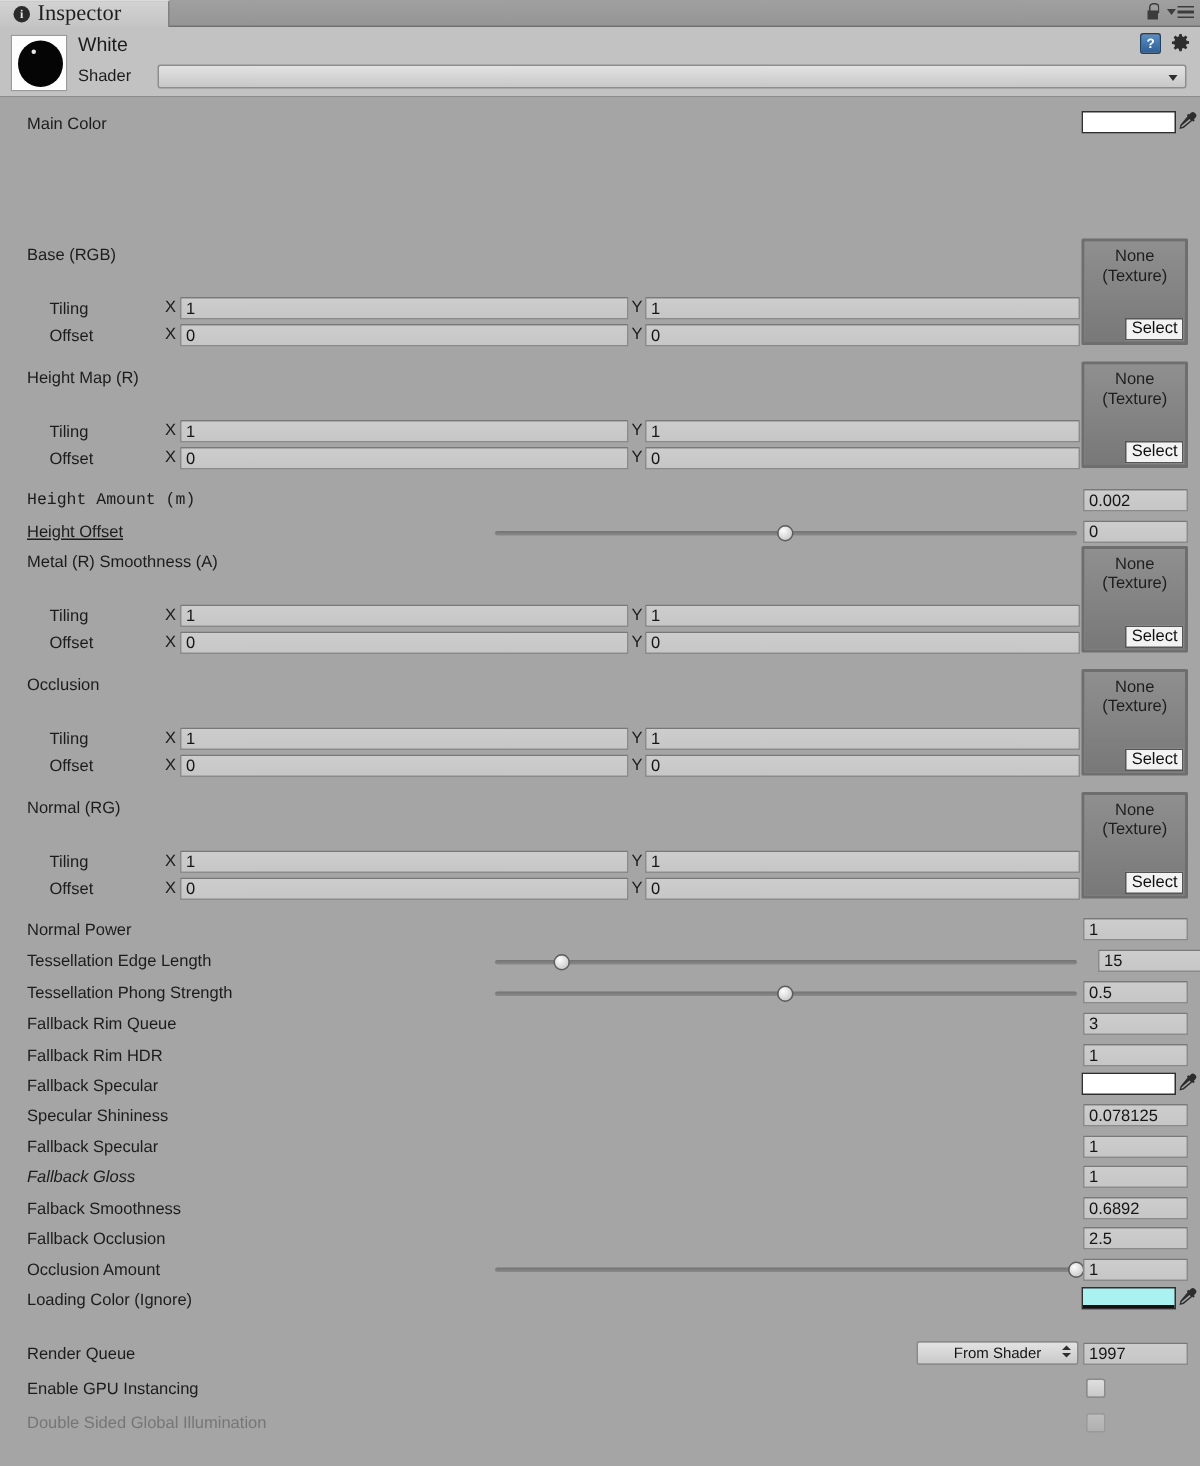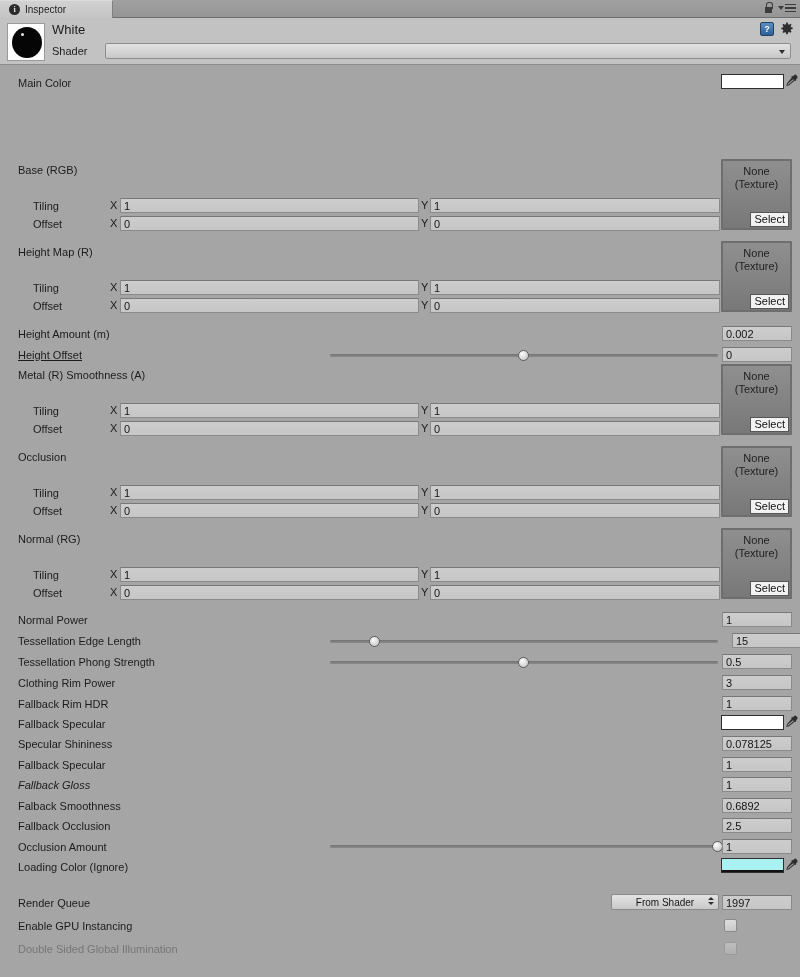--- a/index.html
+++ b/index.html
@@ -22,21 +22,21 @@
   }
   .tab {
     position: absolute; left: 0; top: 0;
     height: 18px; width: 113px;
     background: linear-gradient(#d2d2d2, #c4c4c4);
     border-right: 1px solid #818181;
     border-top: 1px solid #dcdcdc;
     display: flex; align-items: center; gap: 5px;
     padding-left: 9px;
   }
-  .tab-label { font-size: 10px; color: #1e1e1e; }
+  .tab-label { font-size: 15px; color: #1e1e1e; font-family: Liberation Serif, serif; }
   .info-icon {
     width: 11px; height: 11px; border-radius: 50%;
     background: #2b2b2b; color: #e8e8e8;
     font-size: 8px; font-weight: bold;
     display: flex; align-items: center; justify-content: center;
     font-family: "Liberation Serif", serif;
   }
   .tabbar-right {
     position: absolute; right: 4px; top: 2px;
     display: flex; align-items: center; gap: 5px;
@@ -287,21 +287,21 @@
   <span class="axis" style="left:110px; top:215px;">X</span>
   <div class="field" style="left:120px; top:215px; width:299px;">1</div>
   <span class="axis" style="left:421px; top:215px;">Y</span>
   <div class="field" style="left:430px; top:215px; width:290px;">1</div>
   <div class="row-label" style="left:33px; top:234px;">Offset</div>
   <span class="axis" style="left:110px; top:233px;">X</span>
   <div class="field" style="left:120px; top:233px; width:299px;">0</div>
   <span class="axis" style="left:421px; top:233px;">Y</span>
   <div class="field" style="left:430px; top:233px; width:290px;">0</div>
 
-  <div class="row-label" style="left:18px; top:262px;">Height Amount (m)</div>
+  <div class="row-label" style="left:18px; top:262px;font-family:Liberation Mono, monospace;">Height Amount (m)</div>
   <div class="field" style="left:722px; top:261px; width:70px;">0.002</div>
 
   <div class="row-label" style="left:18px; top:283px;text-decoration:underline;">Height Offset</div>
   <div class="slider" style="left:330px; top:283px; width:388px;">
     <span class="track"></span>
     <span class="knob" style="left:50%;"></span>
   </div>
   <div class="field" style="left:722px; top:282px; width:70px;">0</div>
 
   <div class="row-label" style="left:18px; top:303px;">Metal (R) Smoothness (A)</div>
@@ -368,21 +368,21 @@
   </div>
   <div class="field" style="left:732px; top:568px; width:92px;">15</div>
 
   <div class="row-label" style="left:18px; top:590px;">Tessellation Phong Strength</div>
   <div class="slider" style="left:330px; top:590px; width:388px;">
     <span class="track"></span>
     <span class="knob" style="left:50%;"></span>
   </div>
   <div class="field" style="left:722px; top:589px; width:70px;">0.5</div>
 
-  <div class="row-label" style="left:18px; top:611px;">Clothing Rim Power</div>
+  <div class="row-label" style="left:18px; top:611px;">Fallback Rim Queue</div>
   <div class="field" style="left:722px; top:610px; width:70px;">3</div>
 
   <div class="row-label" style="left:18px; top:632px;">Fallback Rim HDR</div>
   <div class="field" style="left:722px; top:631px; width:70px;">1</div>
 
   <div class="row-label" style="left:18px; top:652px;">Fallback Specular</div>
   <div class="swatch" style="left:721px; top:650px; background:#ffffff;"></div>
   <span class="eyedrop" style="left:785px; top:650px;">
     <svg width="14" height="15" viewBox="0 0 14 15">
         <path fill="#2d2d2d" d="M11.4 1.2a1.7 1.7 0 00-2.4 0l-1.2 1.2-.6-.6-1 1 .6.6L2 9.2 1.3 12l2.8-.7 5.8-4.8.6.6 1-1-.6-.6 1.2-1.2a1.7 1.7 0 000-2.4zM3.5 10.5l-1 .25.25-1 5.3-4.4.75.75z"></path>

